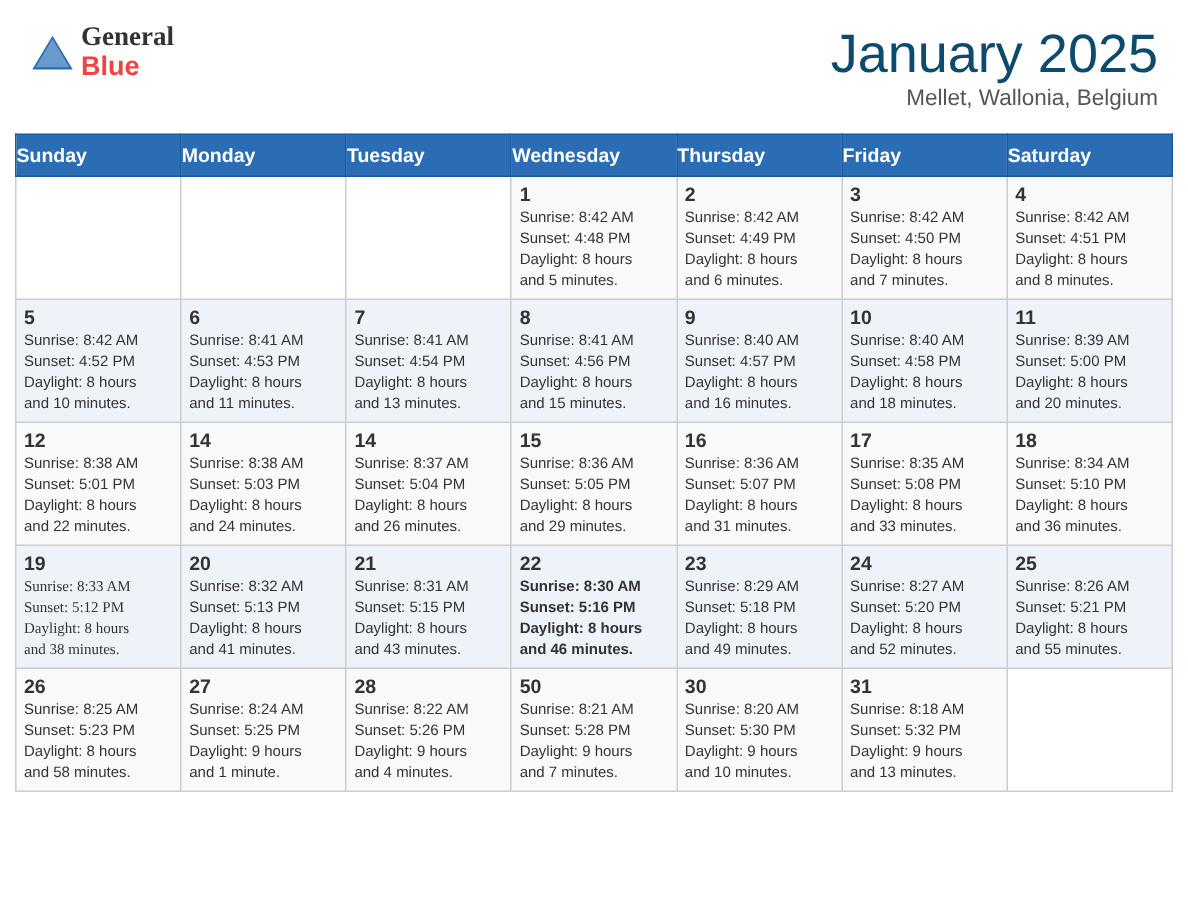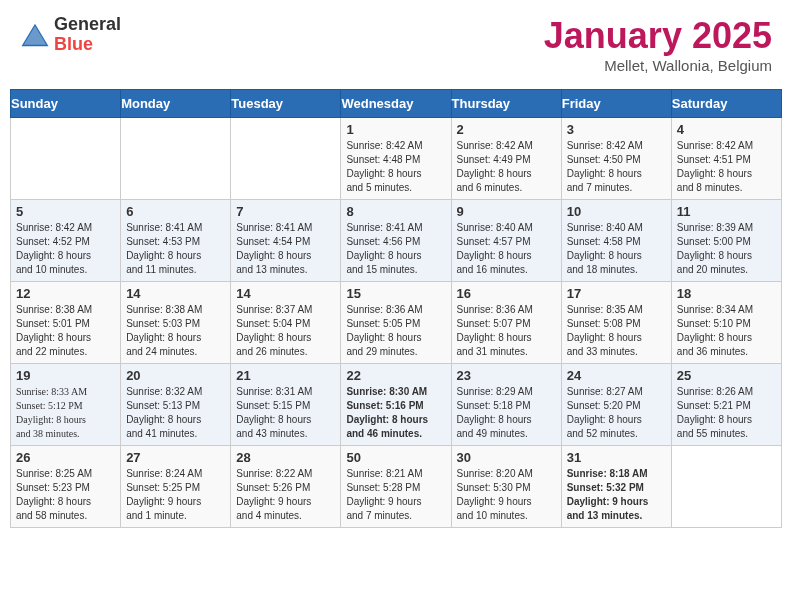--- a/index.html
+++ b/index.html
@@ -24,37 +24,38 @@
     }
     .logo-text {
       display: flex;
       flex-direction: column;
       line-height: 1.1;
     }
     .logo-general {
       font-size: 18px;
       font-weight: bold;
       color: #333;
+      font-family: Liberation Serif, serif;
     }
     .logo-blue {
       font-size: 18px;
       font-weight: bold;
       color: #ef4444;
     }
     .logo-icon {
       width: 30px;
       height: 30px;
     }
     .title-block {
       text-align: right;
     }
     .month-title {
       font-size: 36px;
-      font-weight: bold;
-      color: #be185d;
+      font-weight: normal;
+      color: #0c4a6e;
     }
     .location {
       font-size: 15px;
       color: #555;
     }
     .calendar {
       width: 100%;
       border-collapse: collapse;
       border: 1px solid #ccc;
     }
@@ -355,21 +356,21 @@
         </td>
         <td>
           <span class="day-number">30</span>
           <div class="day-info" style="white-space: pre-line;">Sunrise: 8:20 AM
 Sunset: 5:30 PM
 Daylight: 9 hours
 and 10 minutes.</div>
         </td>
         <td>
           <span class="day-number">31</span>
-          <div class="day-info" style="white-space: pre-line; font-weight: bold;">Sunrise: 8:18 AM
+          <div class="day-info" style="white-space: pre-line;">Sunrise: 8:18 AM
 Sunset: 5:32 PM
 Daylight: 9 hours
 and 13 minutes.</div>
         </td>
         <td class="empty-cell"></td>
       </tr>
     </tbody>
 </table>
 
 </body></html>

